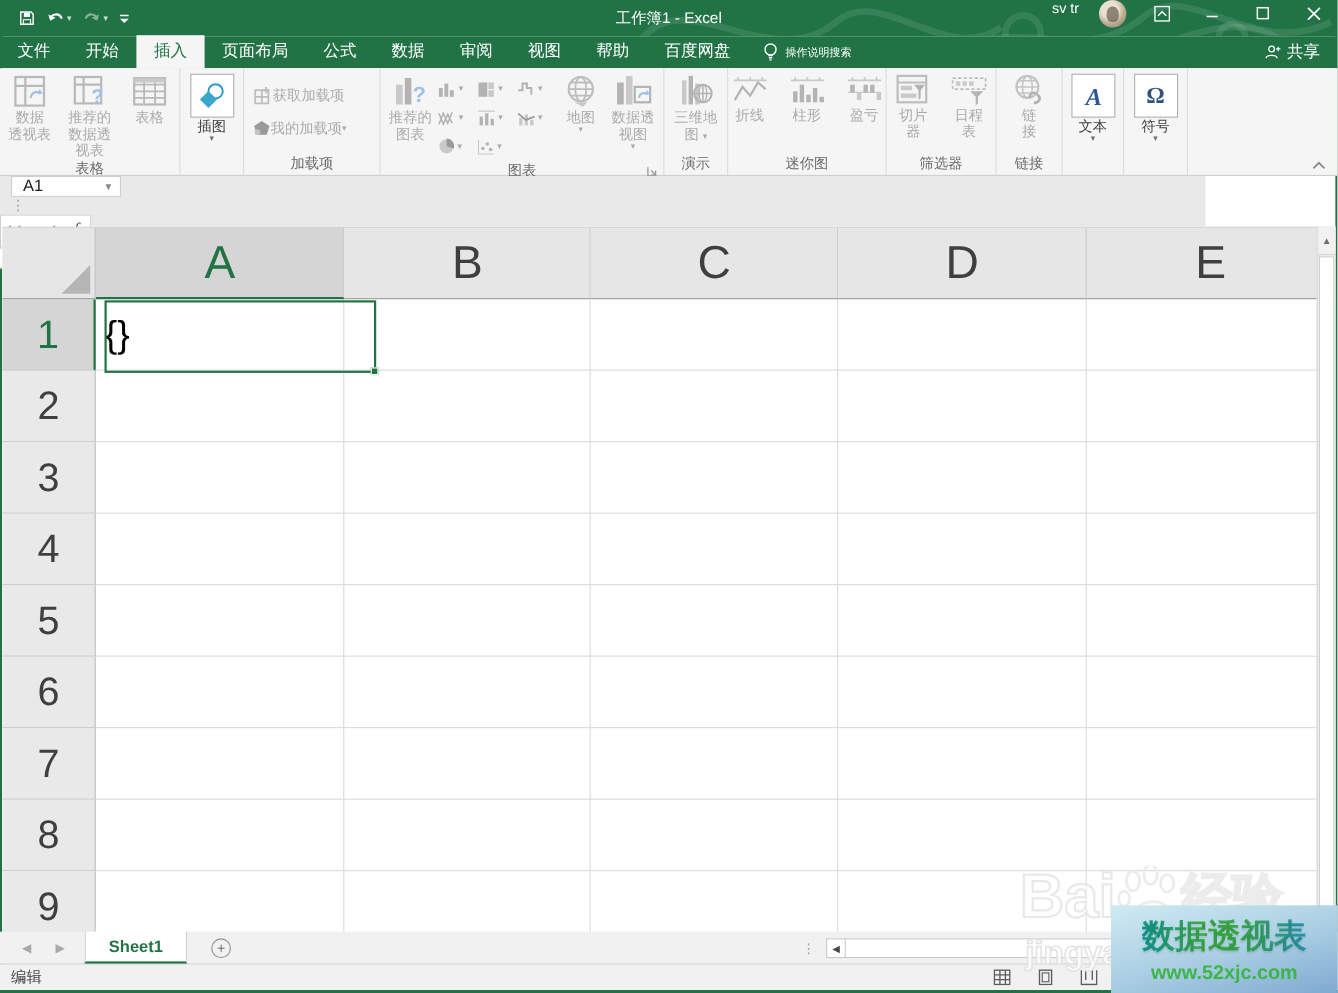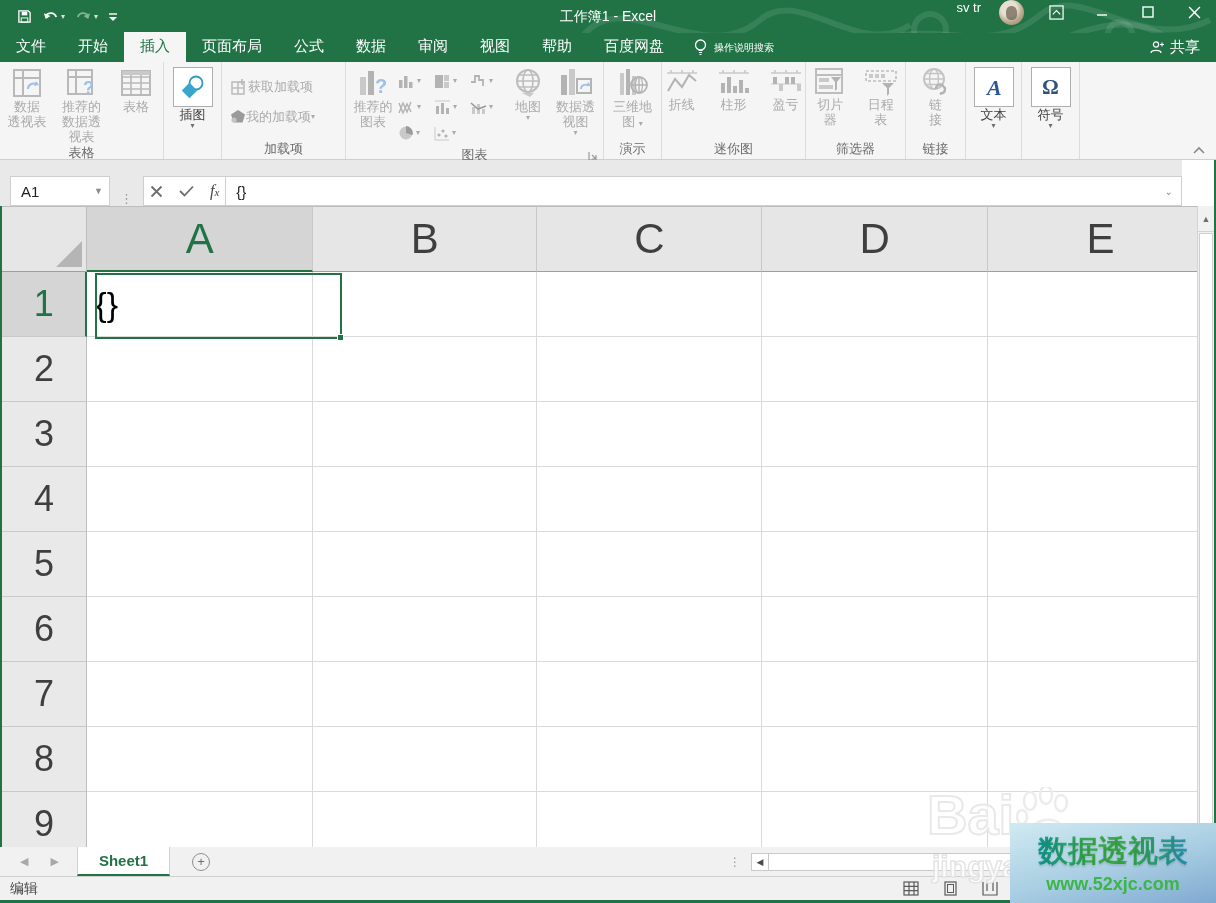--- a/index.html
+++ b/index.html
@@ -40,21 +40,21 @@
   .caret-s { font-size:8px; color:#ababab; line-height:8px; }
   .caret-d { font-size:8px; color:#6e6e6e; line-height:8px; }
   .iconbox { width:40px; height:40px; background:#fff; border:1px solid #aeaeae; display:flex; align-items:center; justify-content:center; }
   .addin-row { display:flex; align-items:center; gap:0; font-size:13px; color:#ababab; padding:6px 6px; }
   .minigrid { display:grid; grid-template-columns:repeat(3,36px); grid-auto-rows:26px; margin-top:4px; }
   .minicell { display:flex; align-items:center; gap:2px; }
   .launcher { position:absolute; right:3px; bottom:3px; }
   .collapse-chev { position:absolute; right:10px; bottom:4px; color:#8a8a8a; }
 
   
-  .fbar { position:absolute; top:160px; left:-2px; width:1182px; height:46px; background:#e9e9e9; display:flex; align-items:flex-end; }
+  .fbar { position:absolute; top:160px; left:-2px; width:1096px; height:46px; background:#e9e9e9; display:flex; align-items:flex-start;flex-direction:column; }
   .namebox { width:100px; height:30px; background:#fff; border:1px solid #cfcfcf; margin-left:10px; display:flex; align-items:center; font-size:15px; color:#222; padding-left:10px; position:relative; }
   .namebox .nb-caret { position:absolute; right:6px; color:#8a8a8a; font-size:9px; }
   .fdots { color:#9a9a9a; font-size:13px; letter-spacing:0; margin:0 10px; }
   .fbtns { height:30px; background:#fff; border:1px solid #cfcfcf; display:flex; align-items:center; padding:8px 6px; gap:16px; }
   .ffield { flex:1; height:30px; background:#fff; border:1px solid #cfcfcf; border-left:none; margin-right:0; display:flex; align-items:center; font-size:15px; color:#222; padding:0 10px; position:relative; }
   .ffield .expand { position:absolute; right:8px; color:#8a8a8a; font-size:10px; }
 
   
   .sheet { position:absolute; top:206px; left:0; width:1212px; height:644px; background:#fff; overflow:hidden; }
   .hdr-row { display:flex; height:66px; border-top:1px solid #bdbdbd; }
@@ -633,20 +633,21 @@
     <span>Bai</span>
     <svg width="64" height="60" viewBox="0 0 64 60" style="margin:0 -4px;">
         <g fill="none" stroke="#ececec" stroke-width="2.5">
           <ellipse cx="18" cy="14" rx="6" ry="9"></ellipse>
           <ellipse cx="34" cy="8" rx="6" ry="9"></ellipse>
           <ellipse cx="49" cy="16" rx="6" ry="8"></ellipse>
           <ellipse cx="10" cy="30" rx="5" ry="7"></ellipse>
           <path d="M20 48 C14 34 44 26 50 40 C54 50 40 50 34 48 C28 46 24 54 20 48 Z"></path>
         </g>
       </svg>
+    <span class="cjk">经验</span>
   </div>
   <div class="wm-jingya">jingya</div>
 
   <div class="sheetbar">
     <div class="nav-arrows">
       <span>◀</span>
       <span>▶</span>
     </div>
     <div class="stab">
         <span>Sheet1</span>

